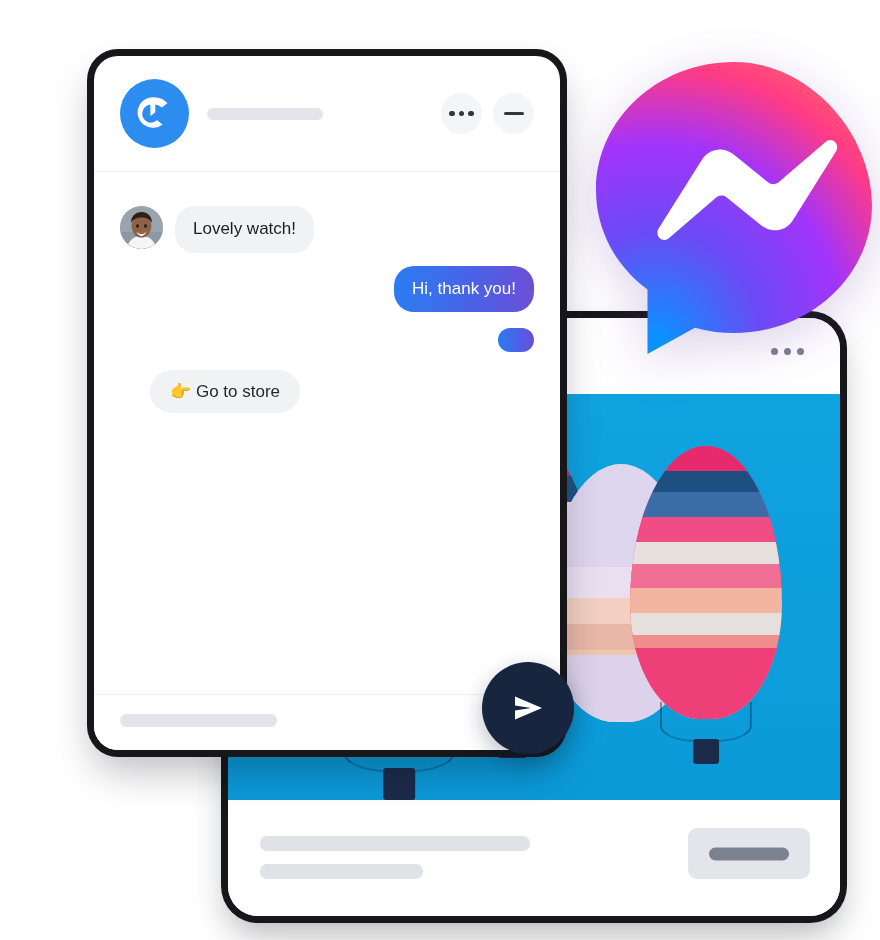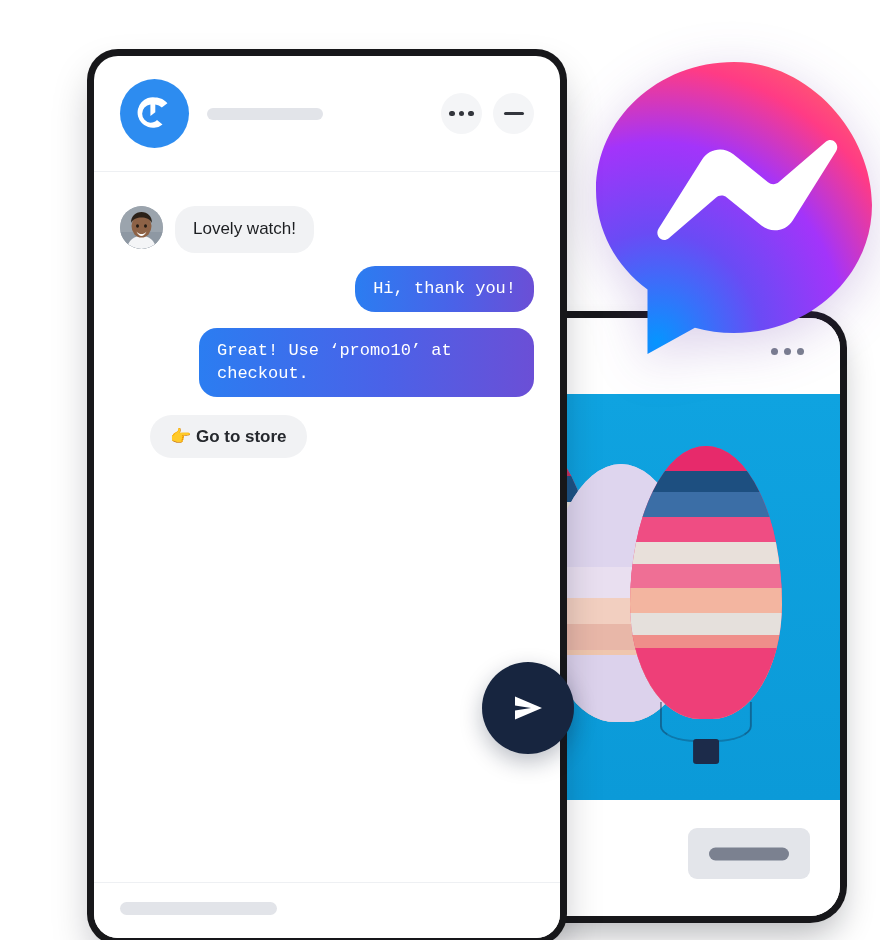--- a/index.html
+++ b/index.html
@@ -73,21 +73,21 @@
 
   
   .msgr{
     position:absolute;left:596px;top:62px;width:276px;height:292px;
     filter:drop-shadow(0 12px 26px rgba(90,40,160,.22));
   }
   .msgr svg{display:block;width:100%;height:100%;}
 
   
   .chat{
-    position:absolute;left:94px;top:56px;width:466px;height:882px;
+    position:absolute;left:94px;top:56px;width:466px;height:694px;
     background:#fff;border-radius:24px;
     box-shadow:0 0 0 7px #17171a, 0 20px 40px rgba(10,12,24,.28);
     overflow:hidden;
   }
   .chat-header{
     position:relative;height:116px;border-bottom:1px solid #eef0f3;
     display:flex;align-items:center;padding:0 26px;box-sizing:border-box;
   }
   .brand-logo{
     width:69px;height:69px;border-radius:50%;background:#2d8cf0;
@@ -118,24 +118,23 @@
   }
   .avatar svg{display:block;width:100%;height:100%;}
   .bubble{
     max-width:340px;padding:12px 18px;border-radius:20px;
     font-size:17px;line-height:1.33;box-sizing:border-box;
   }
   .bubble.in{background:#f1f2f4;color:#1c1e21;}
   .bubble.out{
     background:linear-gradient(90deg,#2b7df1 0%,#4a62e8 55%,#6b4fd6 100%);
     color:#fff;
-    font-family:Liberation Mono, monospace;
   }
   .bubble.out.multi{border-radius:18px;max-width:335px;}
-  .quick-row{display:flex;gap:13px;margin-top:18px;padding-left:30px;font-weight:bold;}
+  .quick-row{display:flex;gap:13px;margin-top:18px;padding-left:30px;}
   .quick{
     background:#f1f2f4;border-radius:22px;padding:11px 20px;
     font-size:17px;color:#25282d;white-space:nowrap;
   }
   .chat-footer{
     position:absolute;left:0;bottom:0;width:100%;height:55px;
     border-top:1px solid #eef0f3;background:#fff;
   }
   .foot-line{
     position:absolute;left:26px;top:19px;width:157px;height:13px;
@@ -335,21 +334,20 @@
       </div>
 
       <div class="row out">
         <div class="bubble out">Hi, thank you!</div>
       </div>
 
 
 
       <div class="row out" style="margin-top:16px;">
         <div class="bubble out multi">
-          <div>Great! Use ‘promo10’ at checkout.</div>
         </div>
       </div>
 
       <div class="quick-row">
         <div class="quick">
           <span>👉</span>
           <span>Go to store</span>
         </div>
       </div>
     </div>

